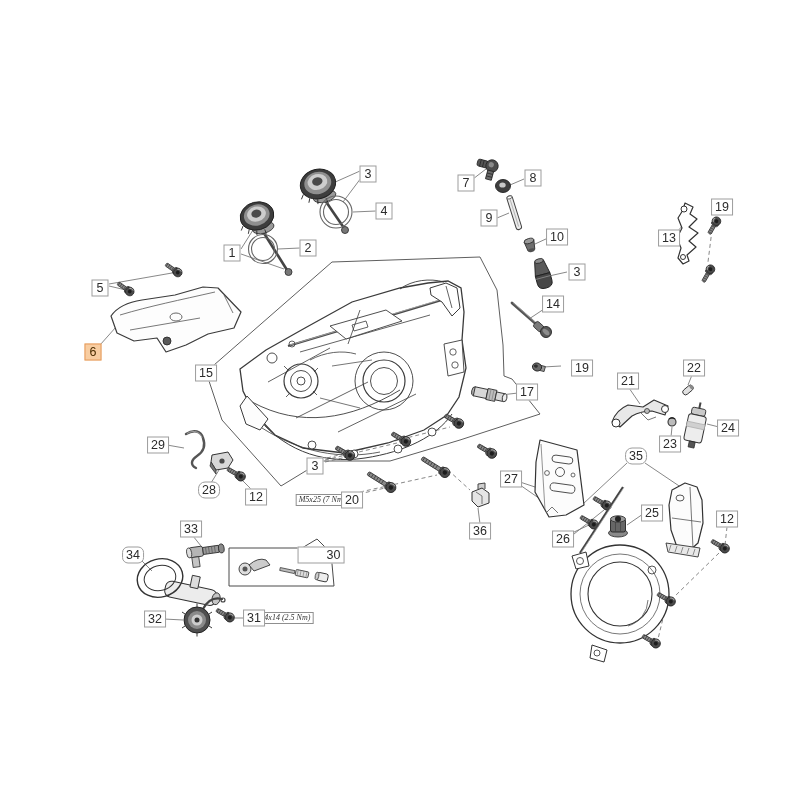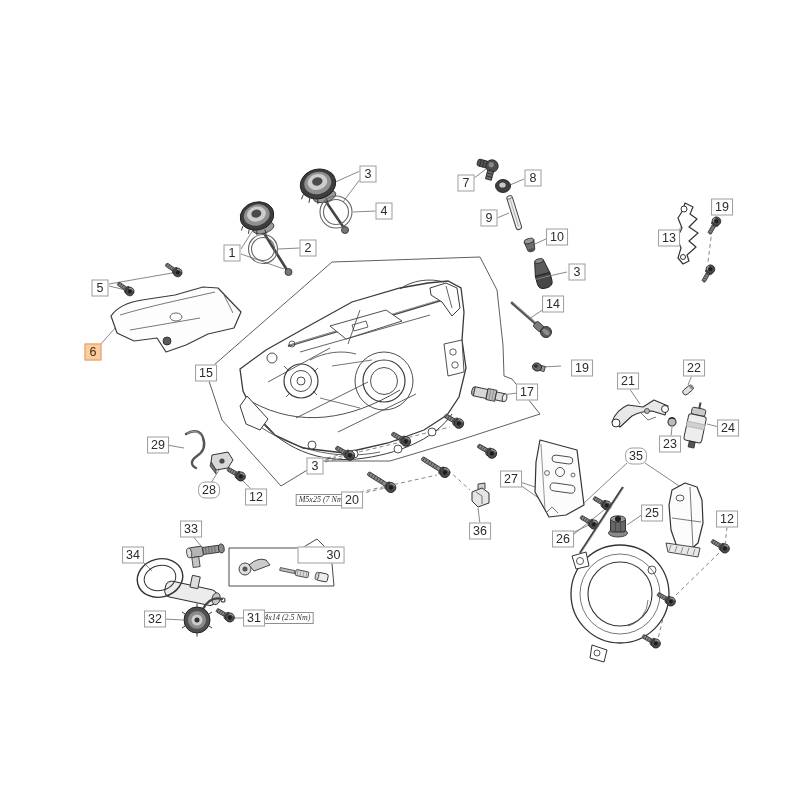--- a/index.html
+++ b/index.html
@@ -429,20 +429,20 @@
       <div class="part-label" style="left: 728px; top: 428px;">24</div>
       <div class="part-label" style="left: 652px; top: 513px;">25</div>
       <div class="part-label" style="left: 563px; top: 539px;">26</div>
       <div class="part-label" style="left: 511px; top: 479px;">27</div>
       <div class="part-label" style="left: 209px; top: 490px; border-radius: 7px;">28</div>
       <div class="part-label" style="left: 158px; top: 445px;">29</div>
       <div class="part-label" style="left: 321px; top: 555px; padding-left: 28px;">30</div>
       <div class="part-label" style="left: 254px; top: 618px;">31</div>
       <div class="part-label" style="left: 155px; top: 619px;">32</div>
       <div class="part-label" style="left: 191px; top: 529px;">33</div>
-      <div class="part-label" style="left: 133px; top: 555px;">34</div>
+      <div class="part-label" style="left: 133px; top: 555px; border-radius: 6px;">34</div>
       <div class="part-label" style="left: 636px; top: 456px; border-radius: 7px;">35</div>
       <div class="part-label" style="left: 480px; top: 531px;">36</div>
       <div class="torque-label" style="left: 322px; top: 500px;">M5x25 (7 Nm)</div>
       <div class="torque-label" style="left: 284px; top: 618px;">M4x14 (2.5 Nm)</div>
     </div>
 
 </div>
 
 </body></html>

